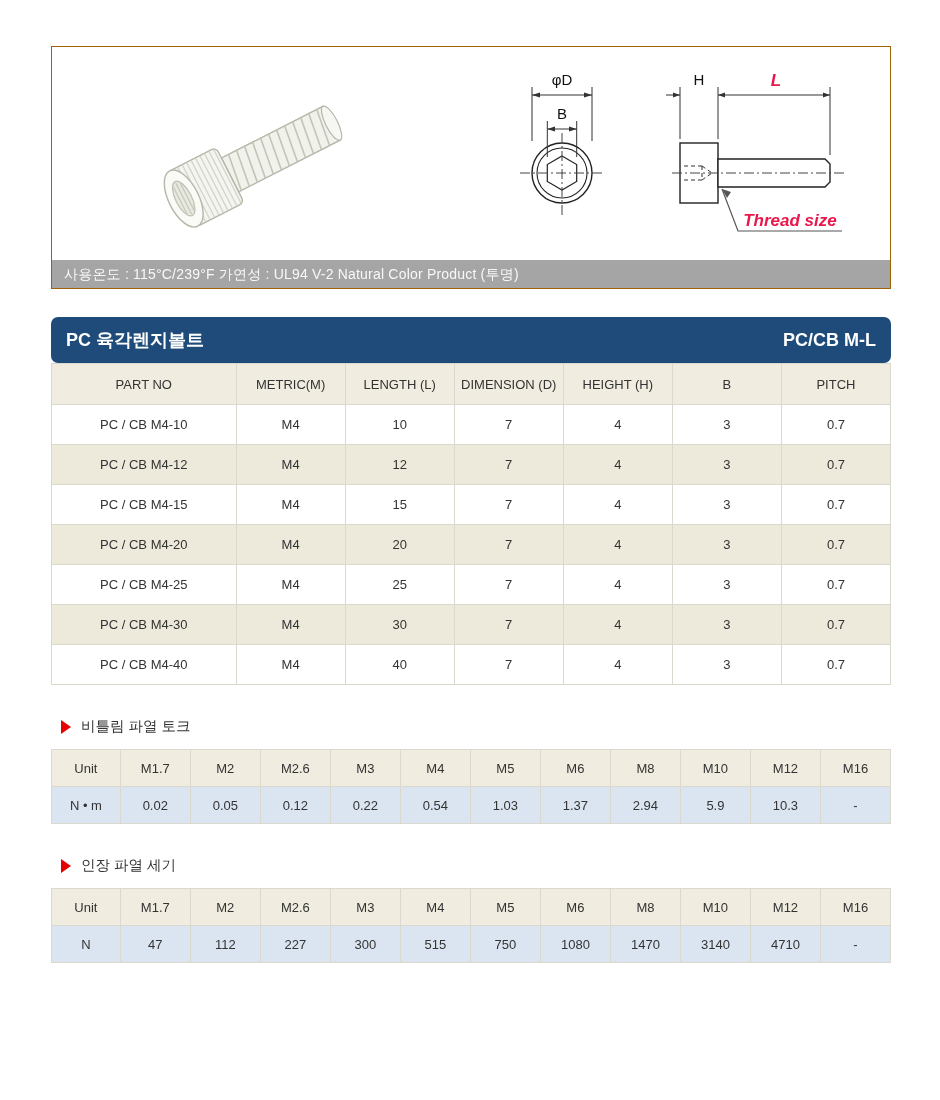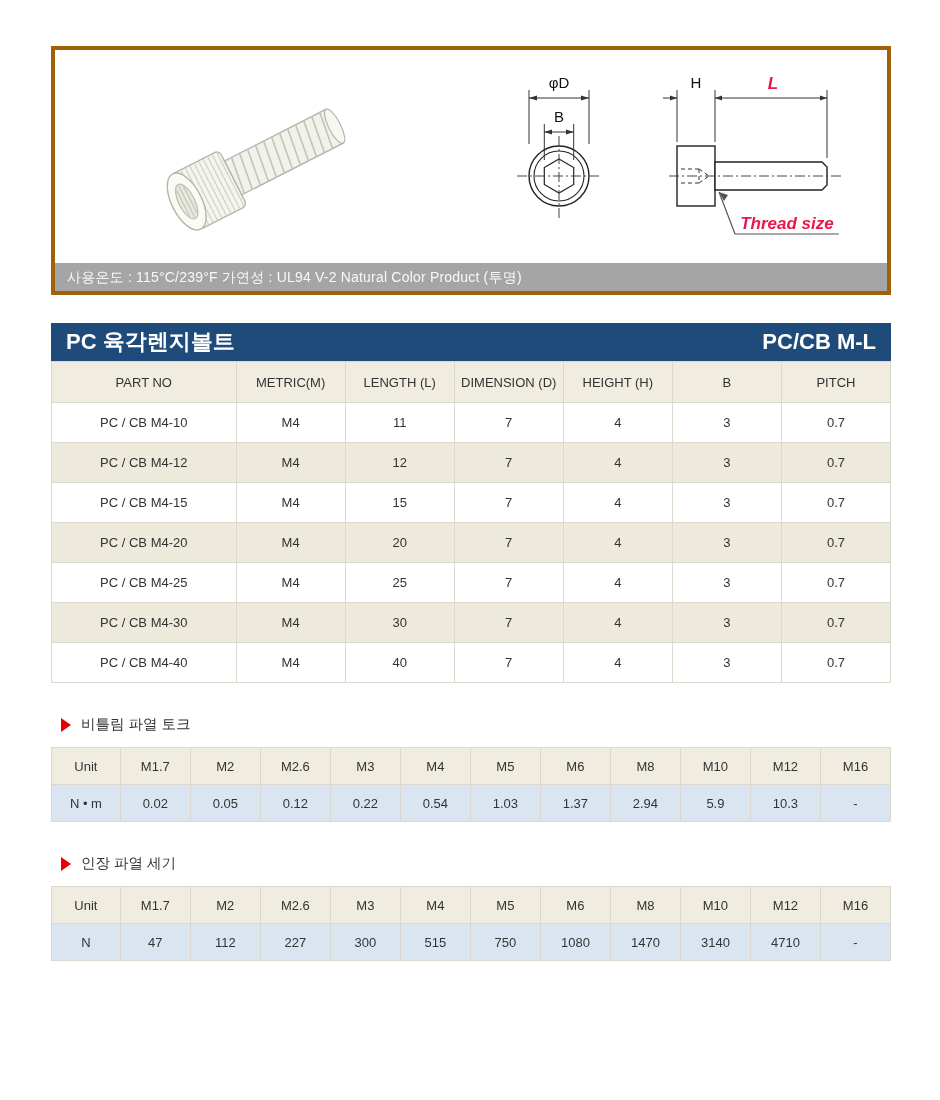--- a/index.html
+++ b/index.html
@@ -1,31 +1,31 @@
 <!DOCTYPE html>
 <html><head>
 <meta charset="utf-8">
 <style>
   * { margin:0; padding:0; box-sizing:border-box; }
   html,body { width:940px; height:1100px; background:#ffffff;
     font-family:"Liberation Sans","DejaVu Sans",sans-serif; color:#333; }
   .page { position:absolute; left:51px; top:46px; width:840px; }
 
   
-  .top-box { border:4px solid #a16207; width:100%; }
+  .top-box { border:1px solid #a16207; width:100%; }
   .photo-area { position:relative; height:213px; background:#ffffff; overflow:hidden; }
   .photo-svg { position:absolute; left:55px; top:8px; }
   .diagram-svg { position:absolute; right:6px; top:8px; }
   .caption-bar { height:28px; line-height:28px; background:#a5a5a5; color:#f8f8f8;
     font-size:14px; padding-left:12px; letter-spacing:0.2px; }
 
   
-  .title-bar { margin-top:28px; height:38px; background:#1f4b7a; color:#ffffff;
+  .title-bar { margin-top:28px; height:46px; background:#1f4b7a; color:#ffffff;
     display:flex; align-items:center; justify-content:space-between;
-    padding:0 15px; font-size:22px; font-weight:bold; }
+    padding:0 15px; font-size:18px; font-weight:bold;border-radius:7px; }
 
   
   table { width:100%; border-collapse:collapse; table-layout:fixed; }
   .spec-table th, .spec-table td, .mini-table th, .mini-table td {
     border:1px solid #dbd8cd; text-align:center; font-size:13px; font-weight:normal; }
   .spec-table th { height:41px; background:#f0ecdf; color:#333; }
   .spec-table td { height:40px; background:#ffffff; }
   .spec-table tbody tr:nth-child(even) td { background:#edeadb; }
   .spec-table col.c-part { width:22%; }
   .spec-table col.c-std  { width:13%; }
@@ -183,21 +183,21 @@
         <th>DIMENSION (D)</th>
         <th>HEIGHT (H)</th>
         <th>B</th>
         <th>PITCH</th>
       </tr>
     </thead>
     <tbody>
       <tr>
         <td>PC / CB M4-10</td>
           <td>M4</td>
-          <td>11</td>
+          <td>10</td>
           <td>7</td>
           <td>4</td>
           <td>3</td>
           <td>0.7</td>
       </tr>
       <tr>
         <td>PC / CB M4-12</td>
           <td>M4</td>
           <td>12</td>
           <td>7</td>

